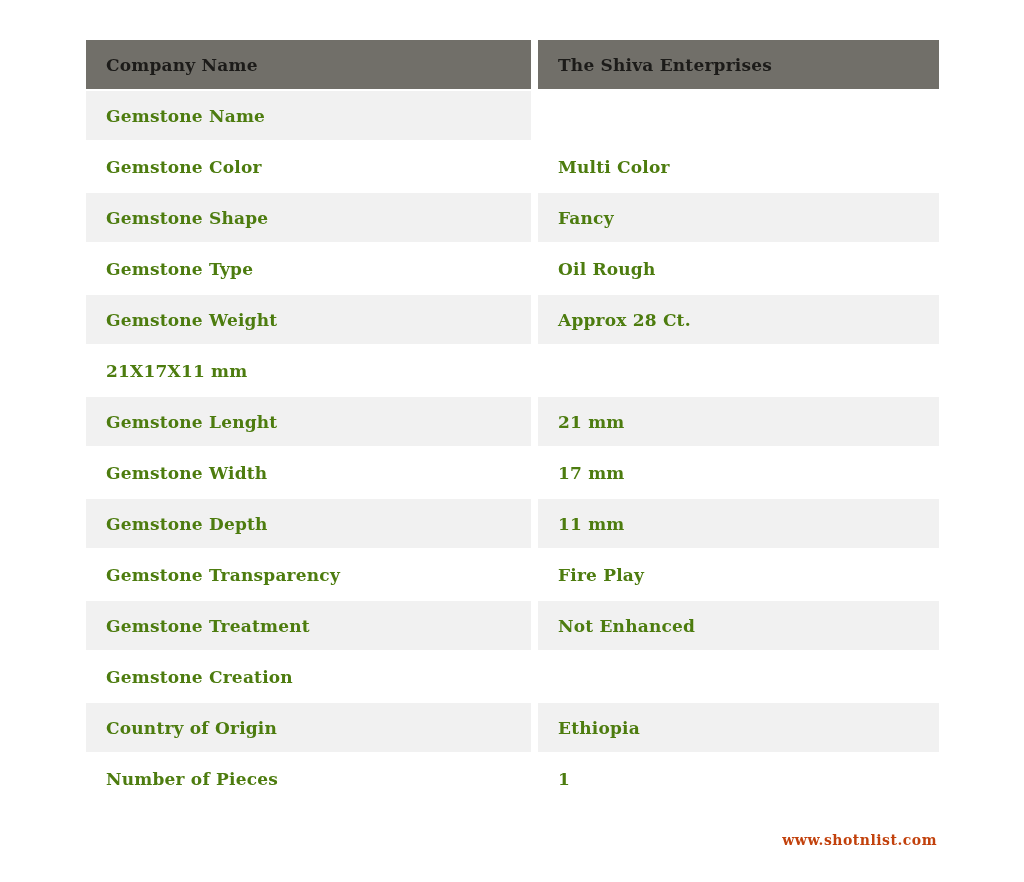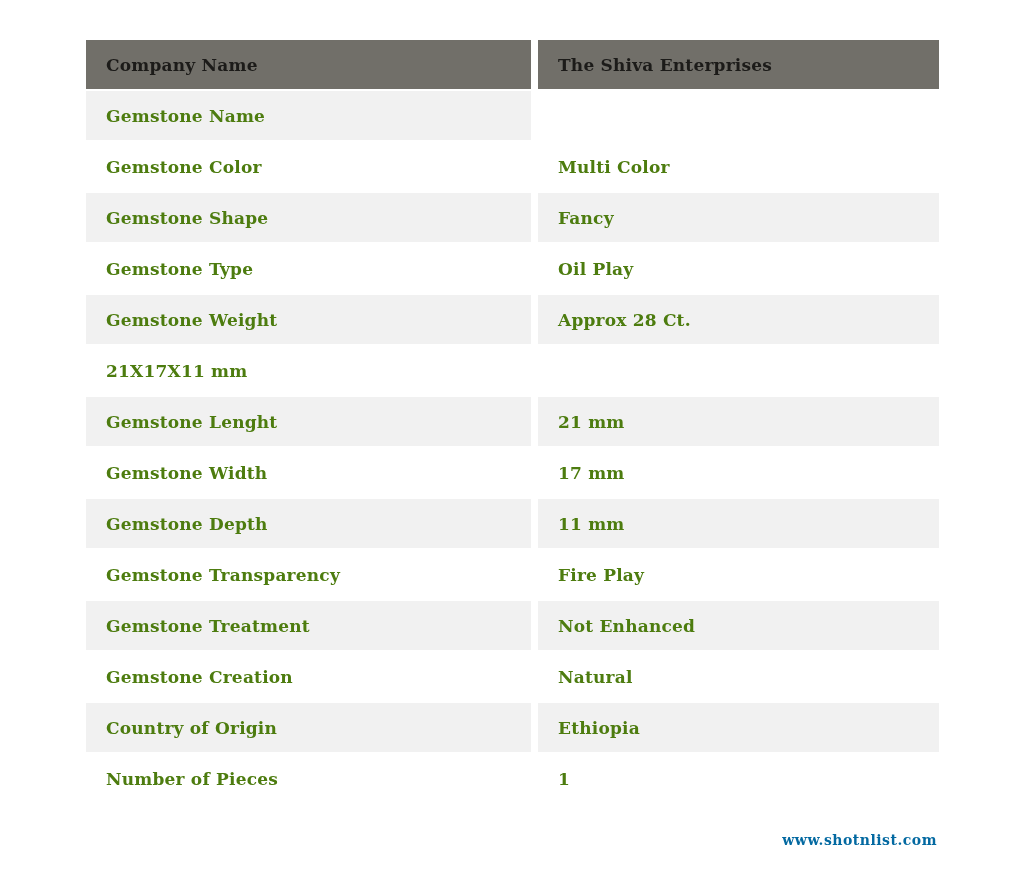--- a/index.html
+++ b/index.html
@@ -48,21 +48,21 @@
   }
   .watermark {
     position: absolute;
     left: 86px;
     top: 832px;
     width: 853px;
     text-align: right;
     padding-right: 2px;
     font-size: 14px;
     font-weight: bold;
-    color: #0369a1;
+    color: #c2410c;
     letter-spacing: 0.5px;
   }
 </style>
 </head>
 <body>
 
 <div class="spec-table">
   <div class="row row-header">
     <div class="cell cell-label">Company Name</div>
     <div class="cell cell-value">The Shiva Enterprises</div>
@@ -73,21 +73,21 @@
   <div class="row">
     <div class="cell cell-label">Gemstone Color</div>
     <div class="cell cell-value">Multi Color</div>
   </div>
   <div class="row">
     <div class="cell cell-label">Gemstone Shape</div>
     <div class="cell cell-value">Fancy</div>
   </div>
   <div class="row">
     <div class="cell cell-label">Gemstone Type</div>
-    <div class="cell cell-value">Oil Play</div>
+    <div class="cell cell-value">Oil Rough</div>
   </div>
   <div class="row">
     <div class="cell cell-label">Gemstone Weight</div>
     <div class="cell cell-value">Approx 28 Ct.</div>
   </div>
   <div class="row">
     <div class="cell cell-value">21X17X11 mm</div>
   </div>
   <div class="row">
     <div class="cell cell-label">Gemstone Lenght</div>
@@ -104,21 +104,20 @@
   <div class="row">
     <div class="cell cell-label">Gemstone Transparency</div>
     <div class="cell cell-value">Fire Play</div>
   </div>
   <div class="row">
     <div class="cell cell-label">Gemstone Treatment</div>
     <div class="cell cell-value">Not Enhanced</div>
   </div>
   <div class="row">
     <div class="cell cell-label">Gemstone Creation</div>
-    <div class="cell cell-value">Natural</div>
   </div>
   <div class="row">
     <div class="cell cell-label">Country of Origin</div>
     <div class="cell cell-value">Ethiopia</div>
   </div>
   <div class="row">
     <div class="cell cell-label">Number of Pieces</div>
     <div class="cell cell-value">1</div>
   </div>
 </div>

